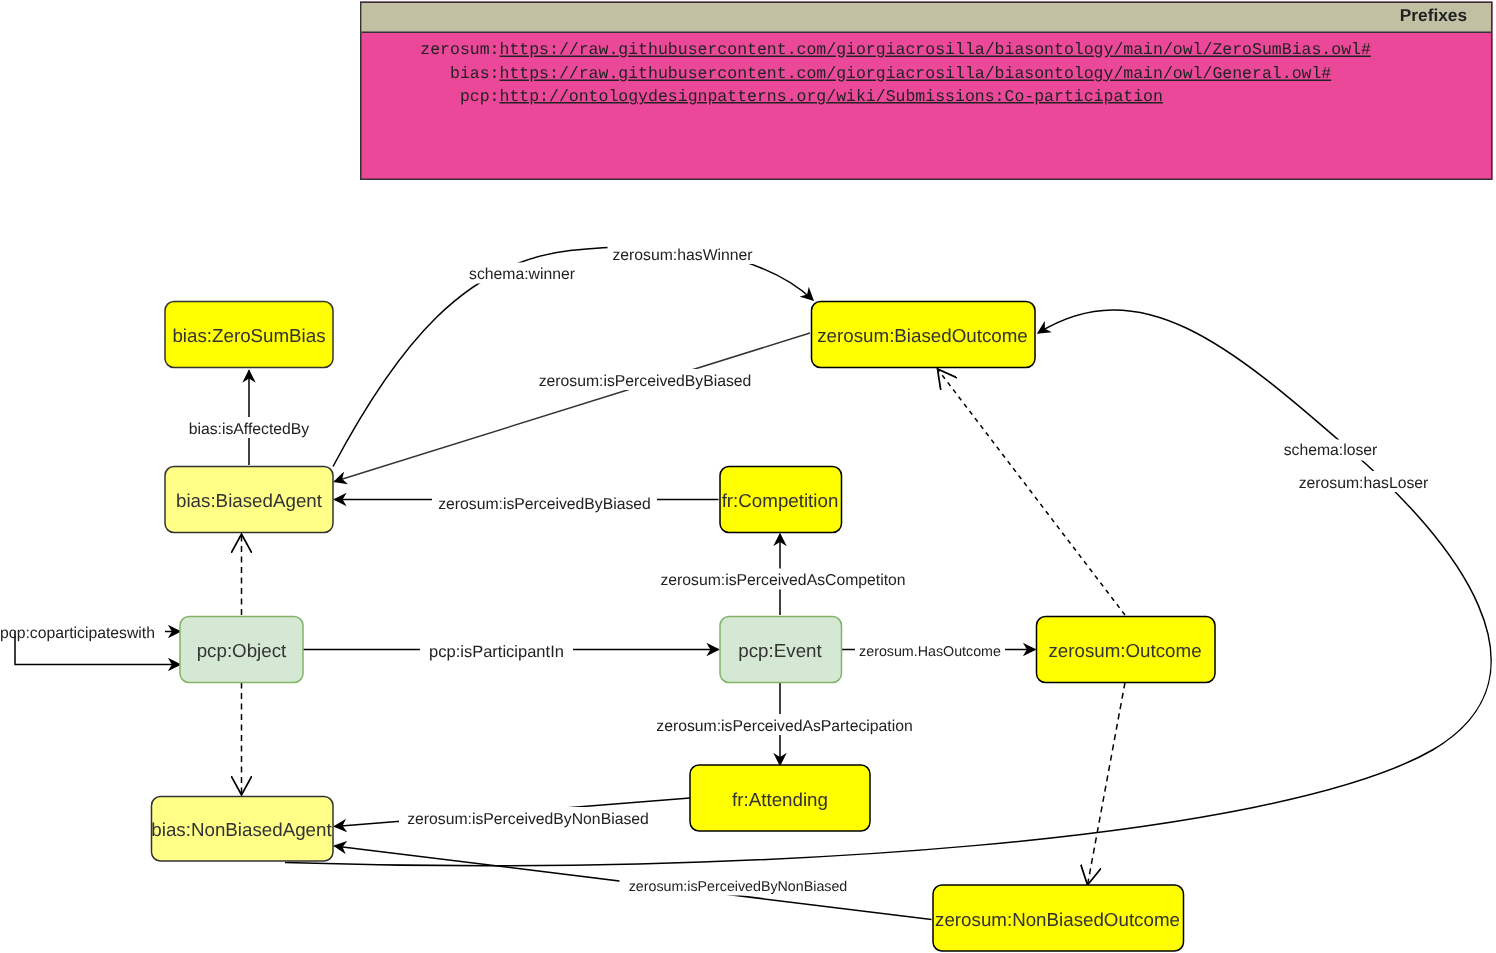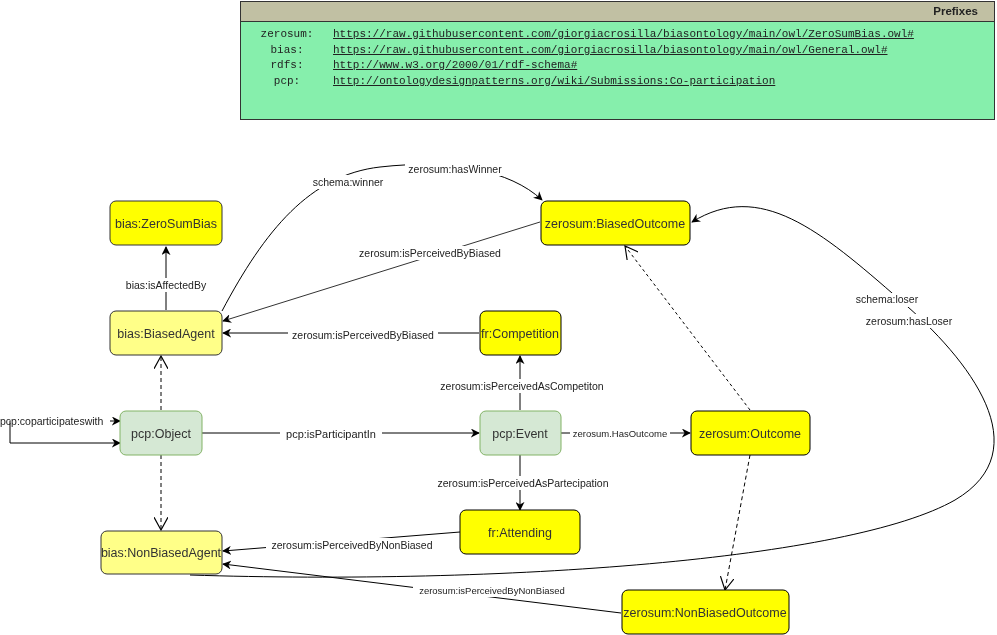--- a/index.html
+++ b/index.html
@@ -1,45 +1,41 @@
 <!DOCTYPE html>
 <html><head>
 <meta charset="utf-8">
 <style>
   html, body { margin: 0; padding: 0; background: #ffffff; }
   body { width: 997px; height: 635px; position: relative; overflow: hidden; font-family: "Liberation Sans", sans-serif; }
-  #prefix-box { position: absolute; left: 240px; top: 1px; width: 755px; height: 119px; border: 1px solid #333; box-sizing: border-box; background: #86efac; }
+  #prefix-box { position: absolute; left: 240px; top: 1px; width: 755px; height: 119px; border: 1px solid #333; box-sizing: border-box; background: #ec4899; }
   #prefix-header { height: 19px; background: #c1c0a3; border-bottom: 1px solid #333; text-align: right; padding-right: 16px; font-size: 11.5px; font-weight: bold; color: #222; line-height: 19px; }
   #prefix-table { position: absolute; left: 0; top: 25px; font-family: "Liberation Mono", monospace; font-size: 11px; color: #222; border-collapse: collapse; }
   #prefix-table td { padding: 0; height: 15.6px; line-height: 15.6px; }
-  #prefix-table td.pfx { width: 92px; text-align: center; }
+  #prefix-table td.pfx { width: 92px; text-align: right; }
   #prefix-table td.uri { padding-left: 0px; text-decoration: underline; }
   svg#diagram { position: absolute; left: 0; top: 0; }
   .node-label { font-family: "Liberation Sans", sans-serif; font-size: 12.5px; fill: #333; }
   .edge-label { font-family: "Liberation Sans", sans-serif; font-size: 10.5px; fill: #222; }
   .lbl-bg { fill: #fff; }
 </style>
 </head>
 <body>
 
 <div id="prefix-box">
   <div id="prefix-header">Prefixes</div>
   <table id="prefix-table">
     <tbody>
         <tr>
           <td class="pfx">zerosum:</td>
           <td class="uri">https://raw.githubusercontent.com/giorgiacrosilla/biasontology/main/owl/ZeroSumBias.owl#</td>
         </tr>
     <tr>
           <td class="pfx">bias:</td>
           <td class="uri">https://raw.githubusercontent.com/giorgiacrosilla/biasontology/main/owl/General.owl#</td>
-        </tr>
-    <tr>
-          <td class="pfx">rdfs:</td>
-          <td class="uri">http://www.w3.org/2000/01/rdf-schema#</td>
         </tr>
     <tr>
           <td class="pfx">pcp:</td>
           <td class="uri">http://ontologydesignpatterns.org/wiki/Submissions:Co-participation</td>
         </tr>
   </tbody>
     </table>
 </div>
 
 <svg id="diagram" width="997" height="635" viewBox="0 0 997 635">

